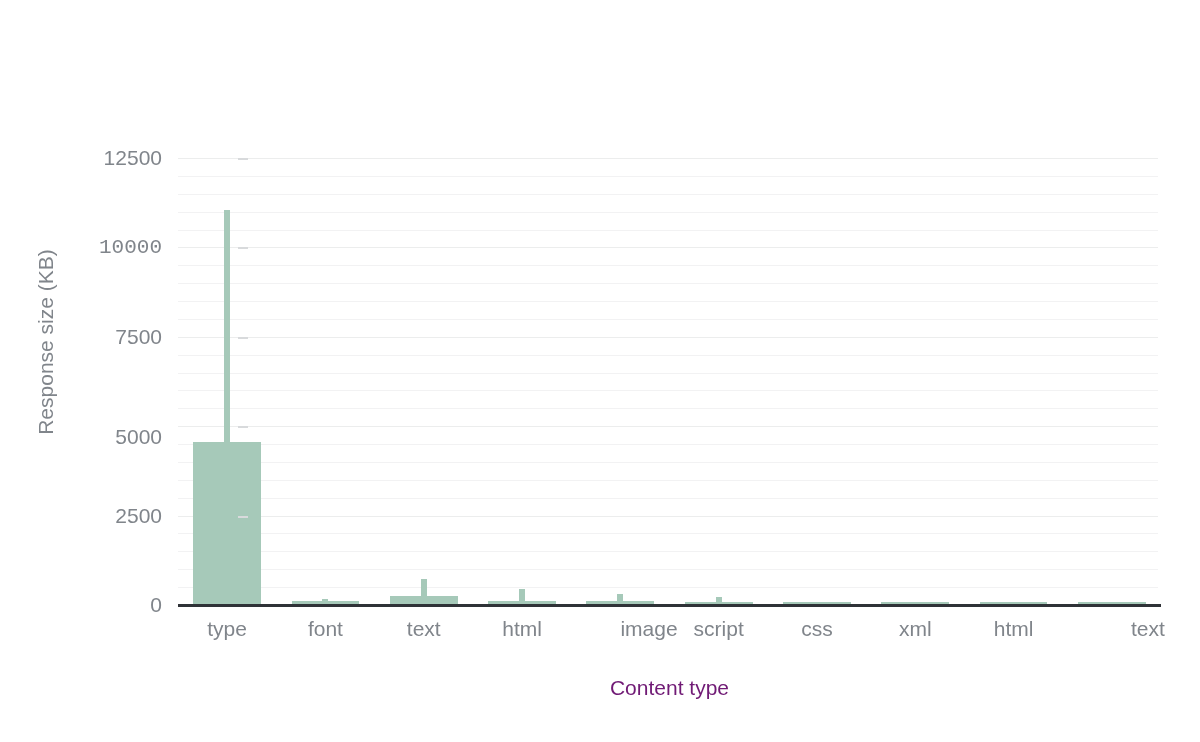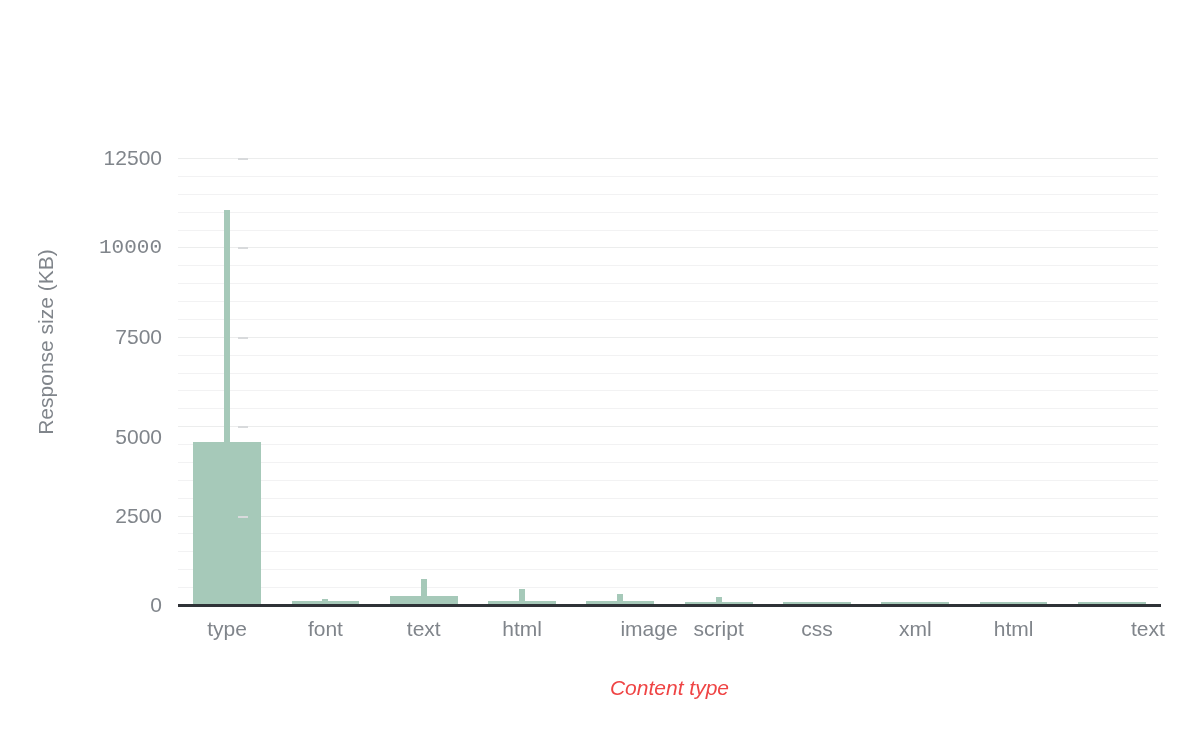--- a/index.html
+++ b/index.html
@@ -132,23 +132,22 @@
     white-space: nowrap;
     transform: translateX(-50%);
   }
   #x-axis-title {
     position: absolute;
     left: 178px;
     top: 676px;
     width: 983px;
     text-align: center;
     font-size: 21px;
-    color: #ef4444;
-    white-space: nowrap;
-    font-style: italic;
+    color: #701a75;
+    white-space: nowrap;
   }
 
   
   .bar {
     position: absolute;
     background: #a6c9b9;
   }
   .errorbar {
     position: absolute;
     background: #a6c9b9;

